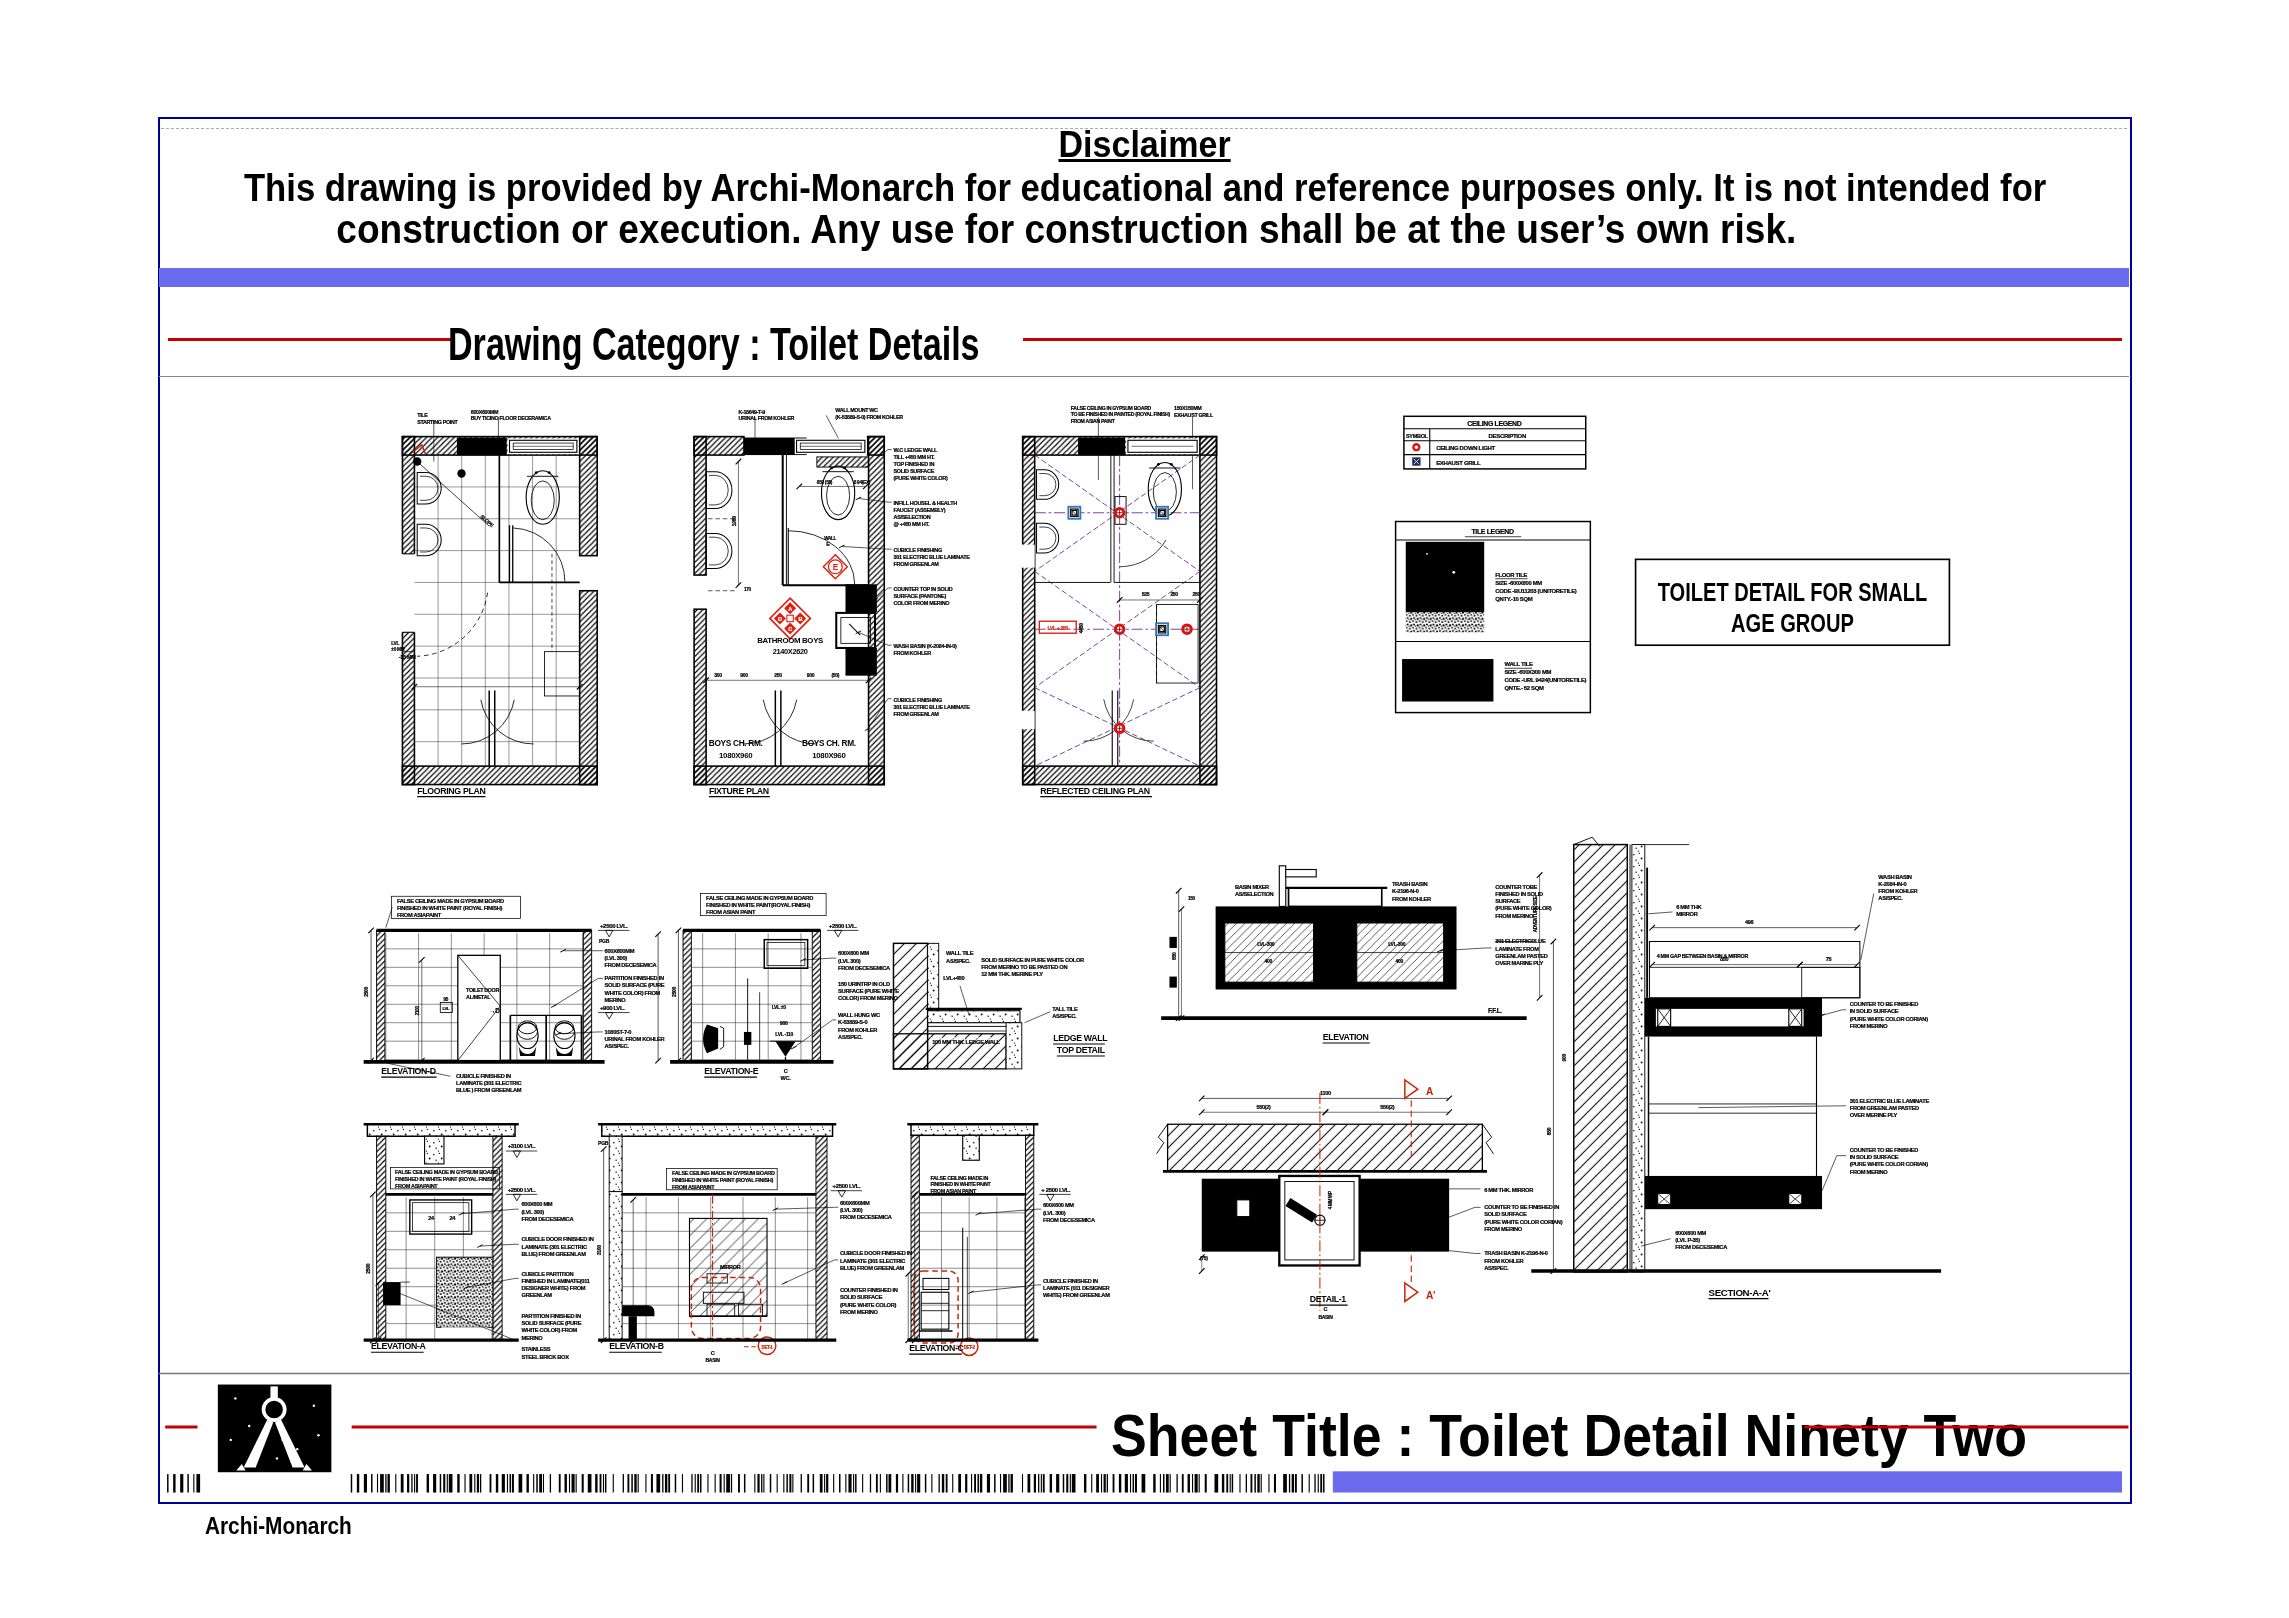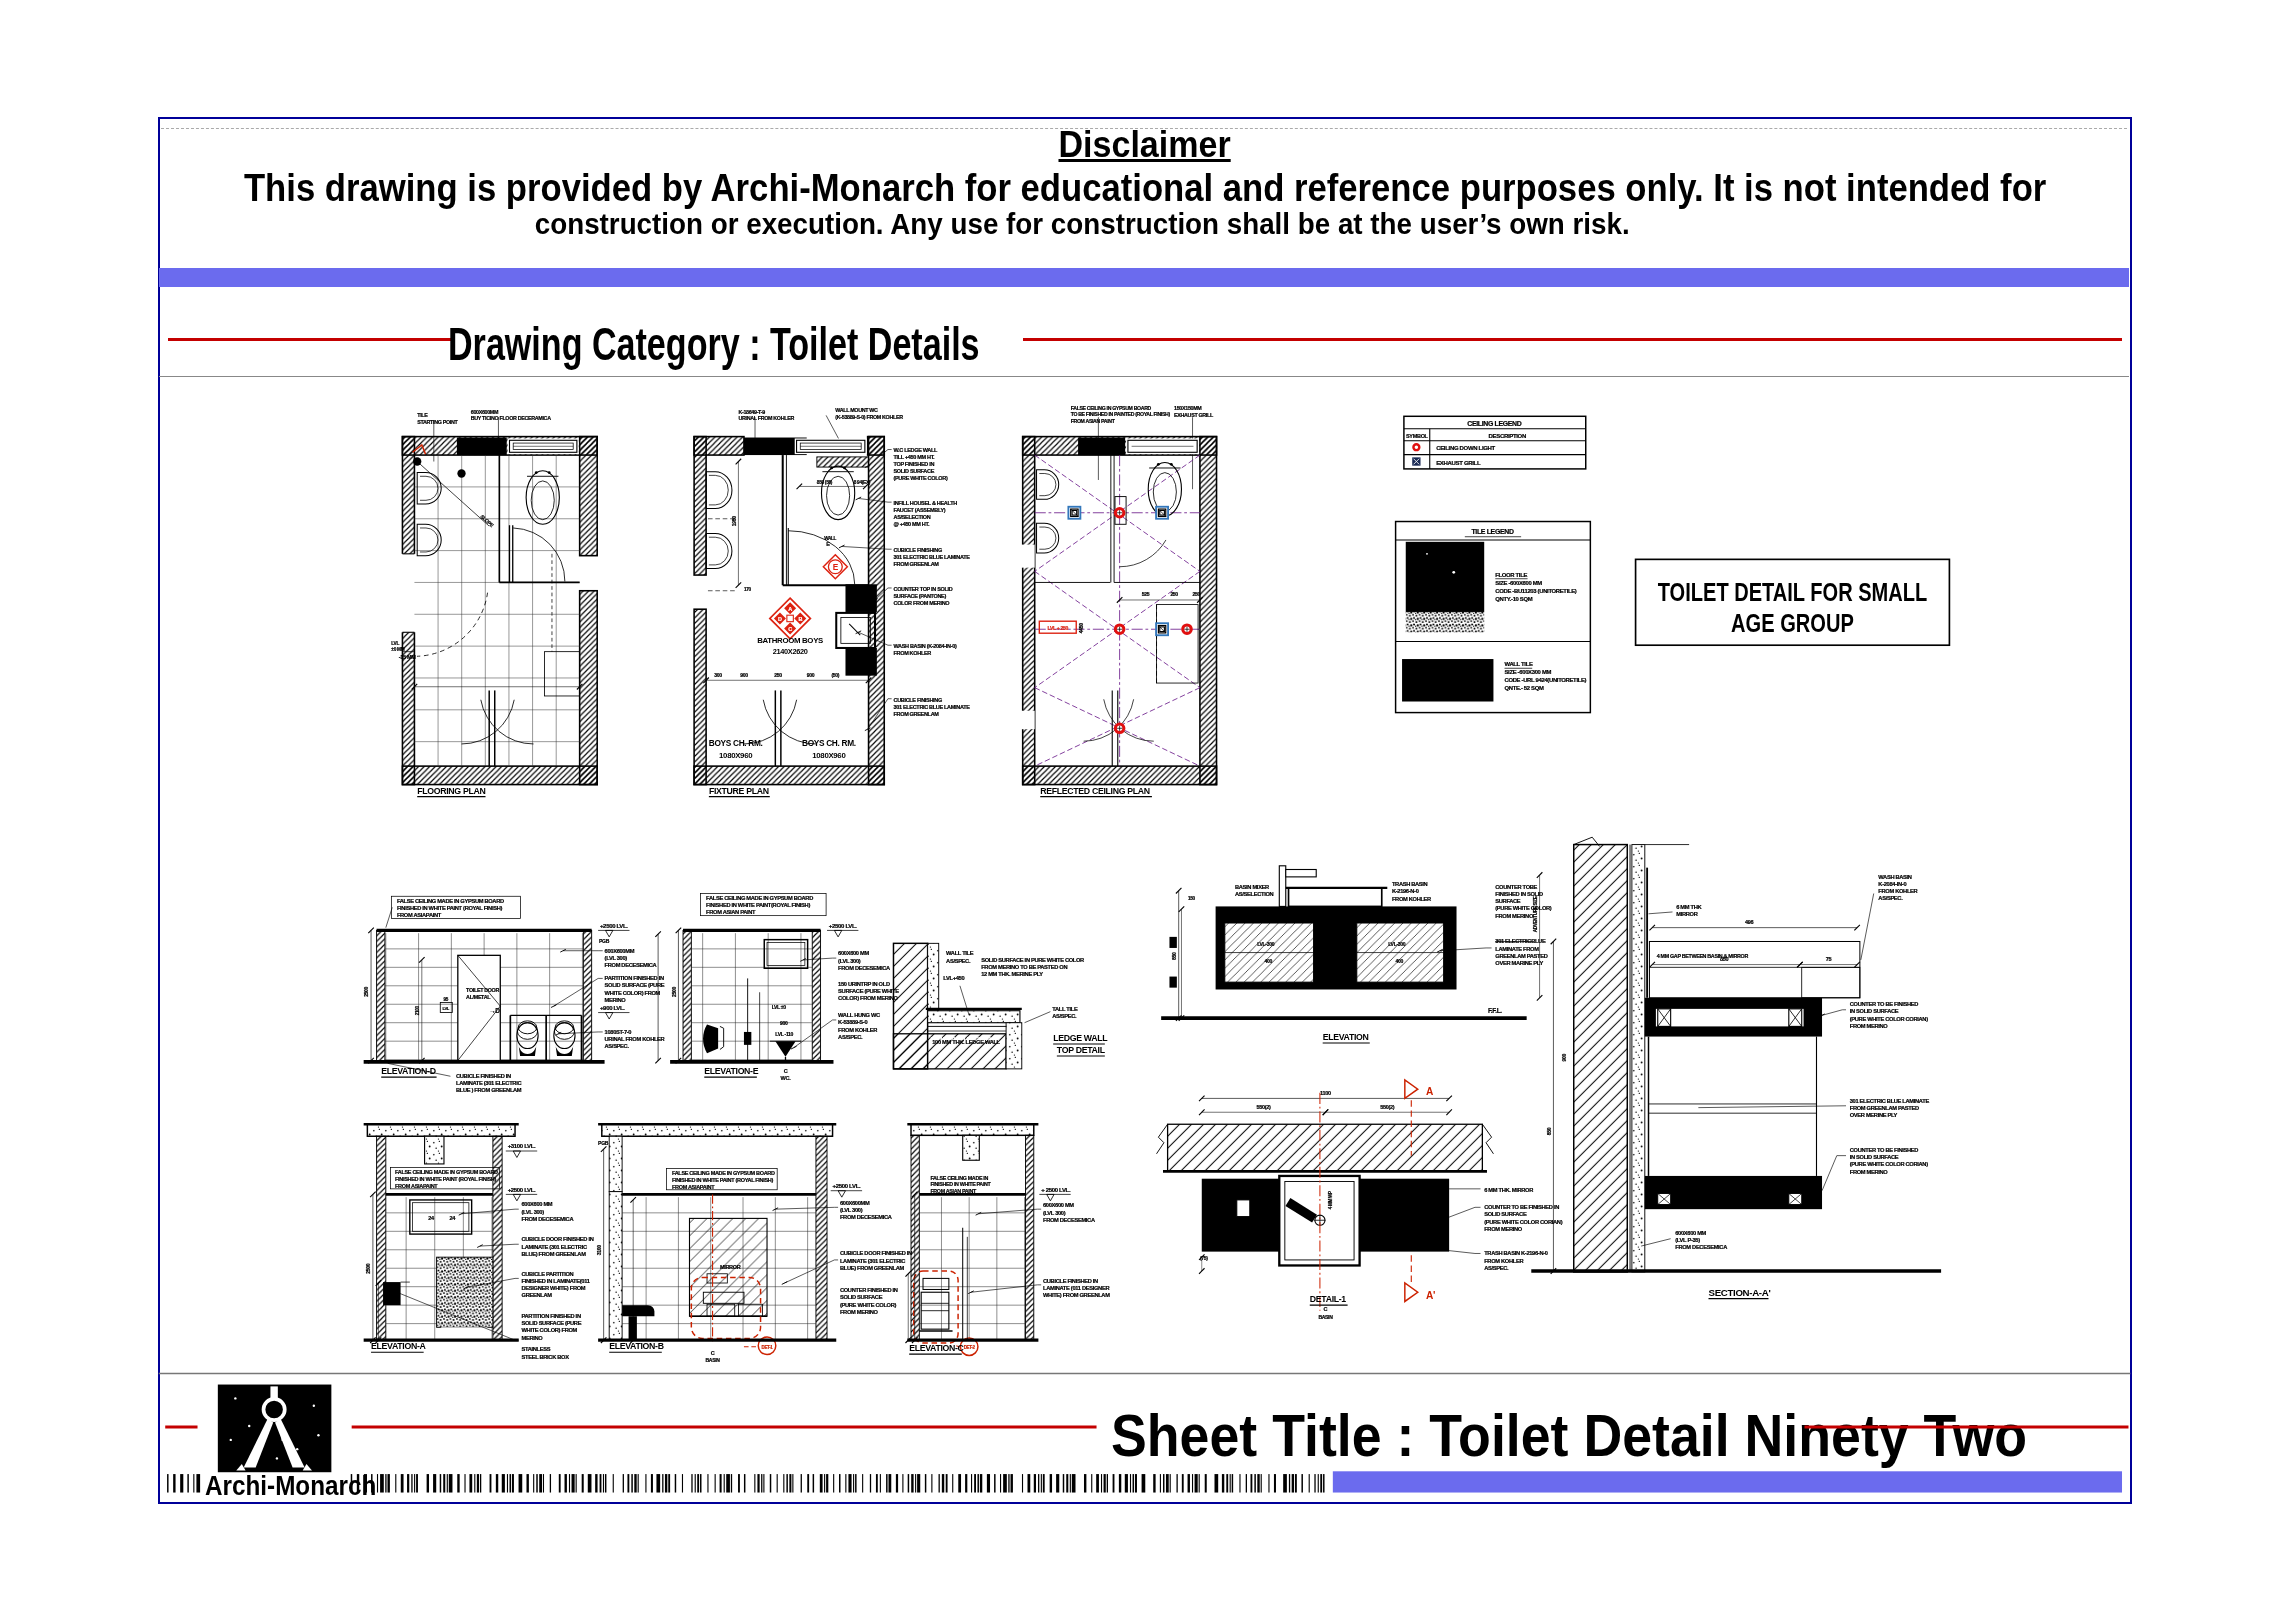--- a/index.html
+++ b/index.html
@@ -11,38 +11,38 @@
 <div class="abs" style="left:158px;top:117px;width:1970px;height:1383px;border:2.3px solid #000099;"></div>
 
 <div class="abs" style="left:161px;top:128px;width:1966px;border-top:1.8px dashed #aaa;"></div>
 
 <div class="abs ctr" style="left:0;top:124px;width:2290px;font-size:37px;font-weight:bold;">
 <span class="cond" style="transform:scaleX(0.92);text-decoration:underline;">Disclaimer</span></div>
 
 <div class="abs ctr" style="left:0;top:167px;width:2290px;font-size:38px;font-weight:bold;text-align:center;">
 <span class="cond" id="d1" style="transform:scaleX(0.912);">This drawing is provided by Archi-Monarch for educational and reference purposes only. It is not intended for</span></div>
 
-<div class="abs ctr" style="left:16px;top:207px;width:2133px;font-size:30px;font-weight:bold;">
+<div class="abs ctr" style="left:0;top:207px;width:2133px;font-size:40px;font-weight:bold;">
 <span class="cond" id="d2" style="transform:scaleX(0.926);">construction or execution. Any use for construction shall be at the user’s own risk.</span></div>
 
 <div class="abs" style="left:159px;top:268px;width:1970px;height:19.4px;background:#6b6bee;"></div>
 
 <div class="abs" style="left:168px;top:338px;width:287px;height:3.2px;background:#c40000;"></div>
 
 <div class="abs" style="left:448px;top:317px;width:533px;font-size:46px;font-weight:bold;white-space:nowrap;">
 <span class="condL" id="cat" style="transform:scaleX(0.741);">Drawing Category : Toilet Details</span></div>
 
 <div class="abs" style="left:1023px;top:338px;width:1099px;height:3.2px;background:#c40000;"></div>
 
 <div class="abs" style="left:159px;top:376px;width:1970px;height:1.4px;background:#888;"></div>
 
 <div class="abs" style="left:1111px;top:1401px;width:677px;font-size:60px;font-weight:bold;white-space:nowrap;">
 <span class="condL" id="st" style="transform:scaleX(0.895);">Sheet Title : Toilet Detail Ninety Two</span></div>
 
-<div class="abs" style="left:205px;top:1470px;width:141px;font-size:28px;font-weight:bold;white-space:nowrap;">
+<div class="abs" style="left:205px;top:1512px;width:141px;font-size:24px;font-weight:bold;white-space:nowrap;">
 <span class="condL" id="am" style="transform:scaleX(0.867);">Archi-Monarch</span></div>
 <svg width="2290" height="1619" viewBox="0 0 2481 1754" style="position:absolute;left:0;top:0" xmlns="http://www.w3.org/2000/svg" font-family="&quot;Liberation Sans&quot;,sans-serif">
     <defs>
 <pattern id="hA" width="6" height="6" patternUnits="userSpaceOnUse">
         <path d="M-1,7 L7,-1 M-1,1 L1,-1 M5,7 L7,5" stroke="#000" stroke-width="1.25" fill="none"></path>
       </pattern>
 <pattern id="hB" width="13" height="13" patternUnits="userSpaceOnUse">
         <path d="M-2,15 L15,-2 M-2,2 L2,-2 M11,15 L15,11" stroke="#000" stroke-width="1.1" fill="none"></path>
       </pattern>
 <pattern id="hC" width="9" height="9" patternUnits="userSpaceOnUse">

